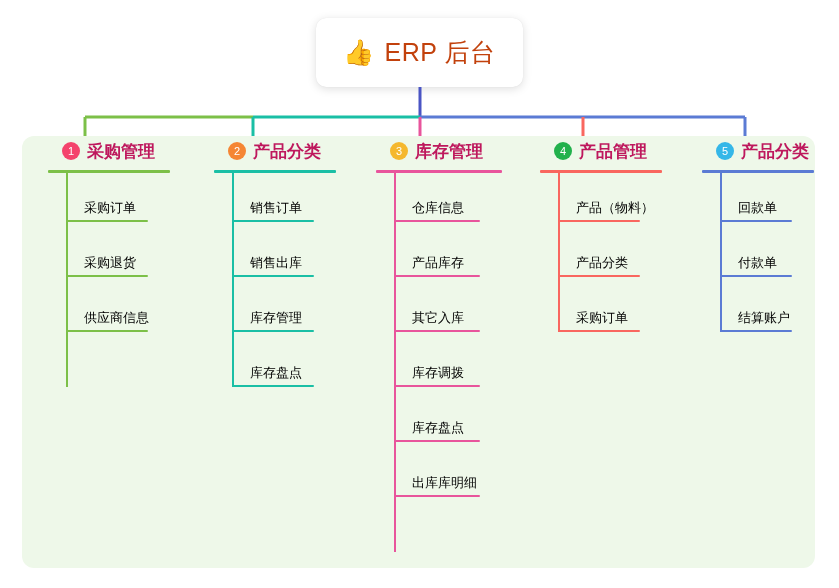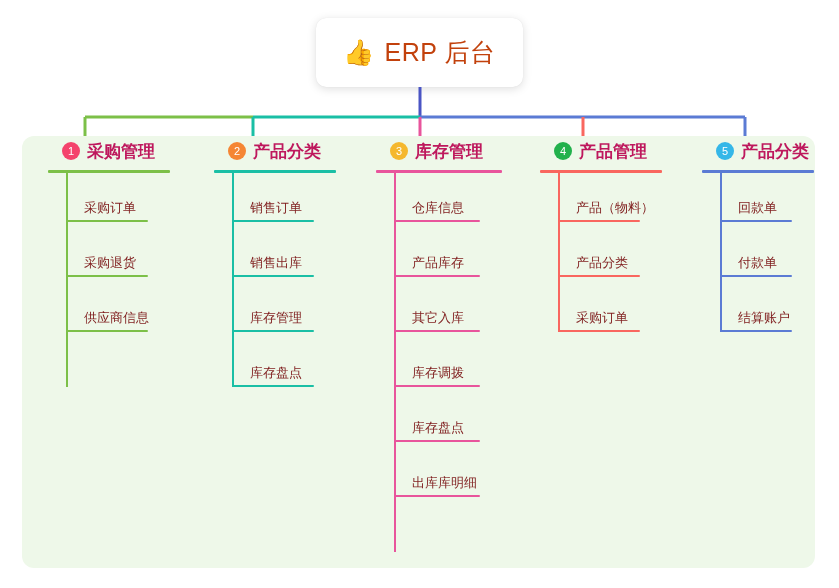--- a/index.html
+++ b/index.html
@@ -122,21 +122,21 @@
   .leaf {
     position: relative;
     height: 55px;
     box-sizing: border-box;
   }
   .leaf-label {
     position: absolute;
     left: 36px;
     bottom: 11px;
     font-size: 13px;
-    color: #7f1d1d;
+    color: #000000;
     white-space: nowrap;
   }
   .leaf-rule {
     position: absolute;
     left: 18px;
     bottom: 6px;
     height: 2px;
     width: 78px;
     border-radius: 1px;
   }

